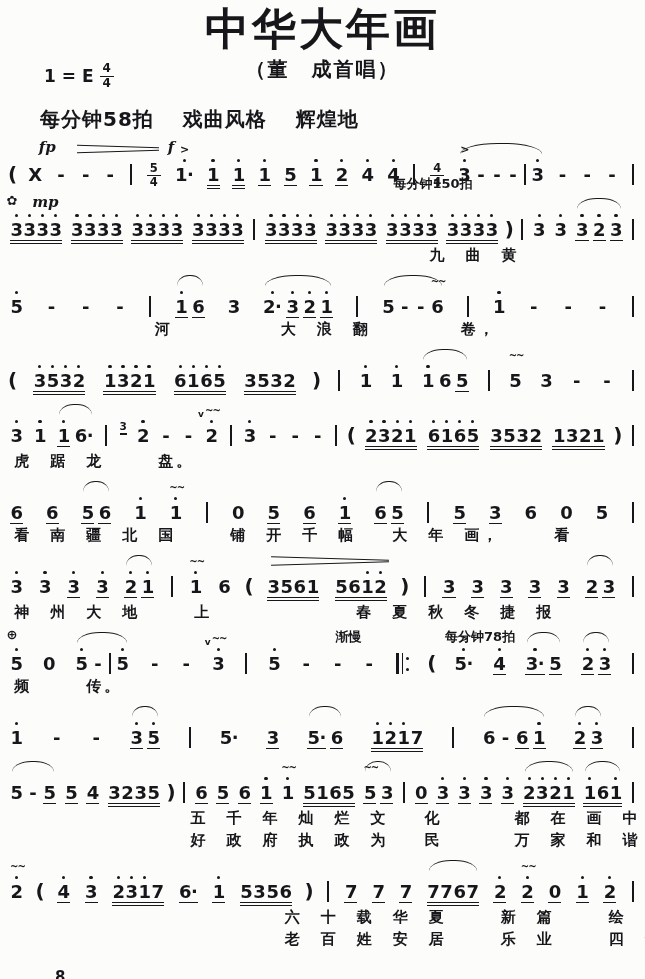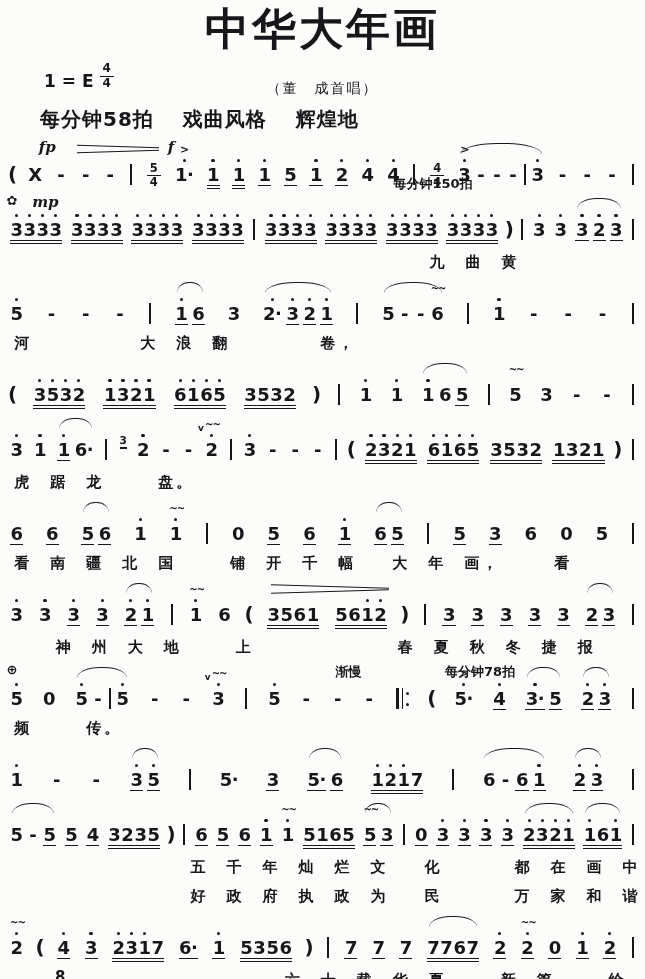--- a/index.html
+++ b/index.html
@@ -4,22 +4,22 @@
 <style>
   html,body{margin:0;padding:0}
   body{
     width:645px;height:979px;position:relative;overflow:hidden;
     background:#fcfcfa;color:#17171b;
     font-family:"DejaVu Sans",sans-serif;
   }
   
   .header{position:relative;height:132px}
   .title{margin:4px 0 16px;text-align:center;font-size:44px;font-weight:900;letter-spacing:3px;line-height:1.15}
-  .subtitle{position:absolute;left:0;right:0;top:76px;text-align:center;font-size:14px;font-weight:400;letter-spacing:2px}
-  .keysig{position:absolute;left:44px;top:58px;display:flex;align-items:flex-end;gap:6px;font-size:17px;font-weight:700}
+  .subtitle{position:absolute;left:0;right:0;top:52px;text-align:center;font-size:20px;font-weight:700;letter-spacing:2px}
+  .keysig{position:absolute;left:44px;top:58px;display:flex;align-items:center;gap:6px;font-size:17px;font-weight:700}
   .frac{display:inline-flex;flex-direction:column;align-items:center}
   .frac b{font-size:12px;line-height:1.15;padding:0 3px;font-weight:700}
   .frac .fb{border-top:1.4px solid #17171b}
   .temporow{position:absolute;left:40px;top:102px;font-size:20px;font-weight:700;letter-spacing:1px}
   .credits{position:absolute;right:26px;top:92px;font-size:14px;font-weight:700;text-align:right;line-height:1.55}
   .pagenum{position:absolute;left:55px;bottom:-7px;font-size:15px;font-weight:700}
   
   #score{padding-top:2px}
   .mline{position:relative;padding:18px 8px 0;margin-bottom:4px}
   .nrow{display:flex;justify-content:space-between;align-items:flex-start}
@@ -49,21 +49,21 @@
   .rthin{width:1.6px;background:#17171b;margin-left:2.5px}
   .rdots{display:flex;flex-direction:column;justify-content:space-around;margin-left:2.5px}
   .rdot{width:3px;height:3px;border-radius:50%;background:#17171b}
   .ann{position:absolute;top:2px;font-weight:700;font-size:13px;white-space:nowrap;line-height:1.2}
   .dyn{font-family:"DejaVu Serif",serif;font-style:italic;font-size:15px;top:0}
   .tempo{font-size:13px}
   .sym{font-size:13px;top:0}
   .hairpin{height:9px;top:8px}
   .hairpin::before{content:"";display:block;border-top:1.4px solid #17171b;transform:rotate(1.8deg)}
   .hairpin::after{content:"";display:block;border-top:1.4px solid #17171b;transform:rotate(-1.8deg);margin-top:4px}
-  .lyric{font-size:15px;font-weight:700;letter-spacing:3px;line-height:21px;white-space:nowrap;margin-top:8px}
+  .lyric{font-size:15px;font-weight:700;letter-spacing:3px;line-height:21px;white-space:nowrap;margin-top:1px}
 </style>
 </head>
 <body>
 
 <div class="header">
   <h1 class="title">中华大年画</h1>
   <div class="subtitle">（董　成首唱）</div>
   <div class="keysig">
     <span>1 = E</span>
     <span class="frac">
@@ -629,21 +629,21 @@
               </span>
               <span class="dig">1</span>
             </span>
           </span>
         </span>
         <span class="dash">-</span>
         <span class="dash">-</span>
         <span class="dash">-</span>
         <span class="bar"></span>
       </div>
-      <div class="lyric" style="padding-left: 1%;">河　　　　　　大　浪　翻　　　　　卷，</div>
+      <div class="lyric" style="padding-left: 1%; text-align: center;">河　　　　　　大　浪　翻　　　　　卷，</div>
     </div>
     <div class="mline">
       <div class="nrow">
         <span class="paren">(</span>
         <span class="note">
           <span class="cells u2">
             <span class="cell">
               <span class="dslot">
                 <i class="odot"></i>
               </span>
@@ -1343,21 +1343,21 @@
             <span class="cells u1">
               <span class="cell">
                 <span class="dslot"></span>
                 <span class="dig">3</span>
               </span>
             </span>
           </span>
         </span>
         <span class="bar"></span>
       </div>
-      <div class="lyric" style="padding-left: 1%; text-align: center;">神　州　大　地　　　上　　　　　　　　春　夏　秋　冬　捷　报</div>
+      <div class="lyric" style="padding-left: 1%;">神　州　大　地　　　上　　　　　　　　春　夏　秋　冬　捷　报</div>
     </div>
     <div class="mline">
       <span class="ann sym" style="left: 1%;">⊕</span>
       <span class="ann tempo" style="left: 52%;">渐慢</span>
       <span class="ann tempo" style="left: 69%;">每分钟78拍</span>
       <div class="nrow">
         <span class="note">
           <span class="cells">
             <span class="cell">
               <span class="dslot">

